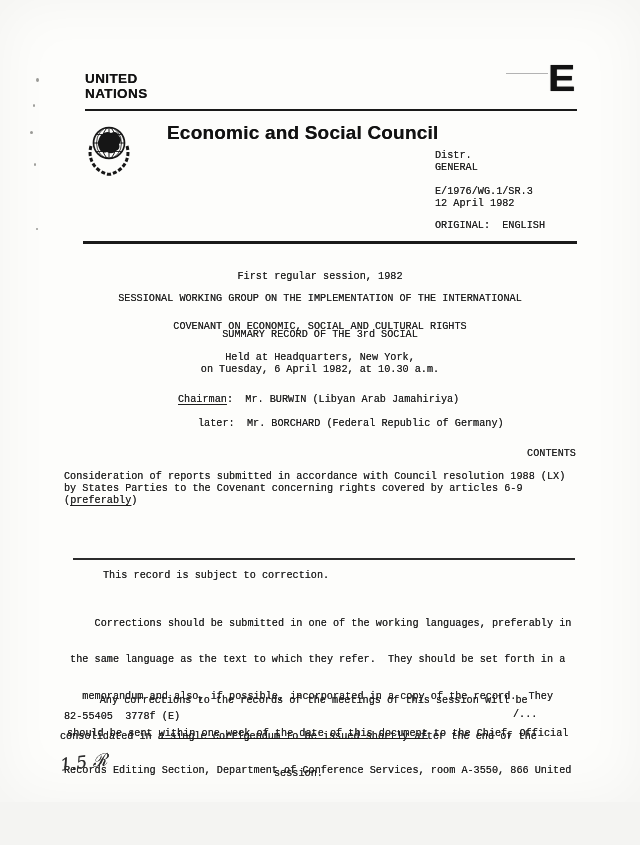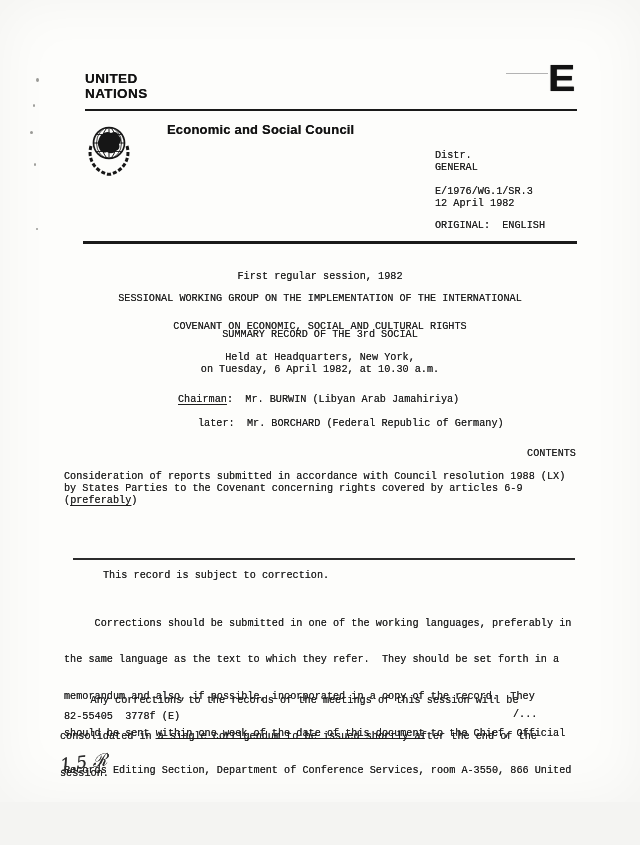--- a/index.html
+++ b/index.html
@@ -15,35 +15,36 @@
     color:#1e1e1e;
   }
   .mono{
     position:absolute;
     font-family:"Liberation Mono", monospace;
     font-size:10.2px;
     line-height:12.3px;
     white-space:pre;
     color:#1e1e1e;
     text-shadow:0 0 0.45px rgba(20,20,20,0.75);
+    text-align:center;
   }
   .mono-block{white-space:pre;}
   .mono-block div{white-space:pre;}
   .center{left:64px;width:512px;text-align:center;}
   .sans{position:absolute;font-family:"Liberation Sans", sans-serif;color:#121212;}
   .orgname{
     top:72px;left:85px;font-weight:bold;font-size:13.5px;line-height:14.5px;
     letter-spacing:0.4px;text-shadow:0 0 0.5px rgba(0,0,0,0.8);
   }
   .series-letter{
     top:58px;left:548px;font-weight:bold;font-size:41px;line-height:41px;
     transform:scaleY(0.92);text-shadow:0 0 0.8px #000;
   }
   .council{
-    top:122px;left:167px;font-weight:bold;font-size:13px;letter-spacing:0.2px;
+    top:122px;left:167px;font-weight:bold;font-size:19px;letter-spacing:0.2px;
     text-shadow:0 0 0.6px rgba(0,0,0,0.8);
   }
   .rule{position:absolute;background:#1a1a1a;}
   .rule-light{position:absolute;background:#b3b3b3;}
   .u{text-decoration:underline;text-underline-offset:2px;}
   .emblem{position:absolute;top:121px;left:83px;}
   .handwritten{
     position:absolute;top:750px;left:60px;
     font-family:"DejaVu Serif", serif;font-style:italic;
     font-size:17px;color:#2b2b2b;transform:rotate(-7deg);

